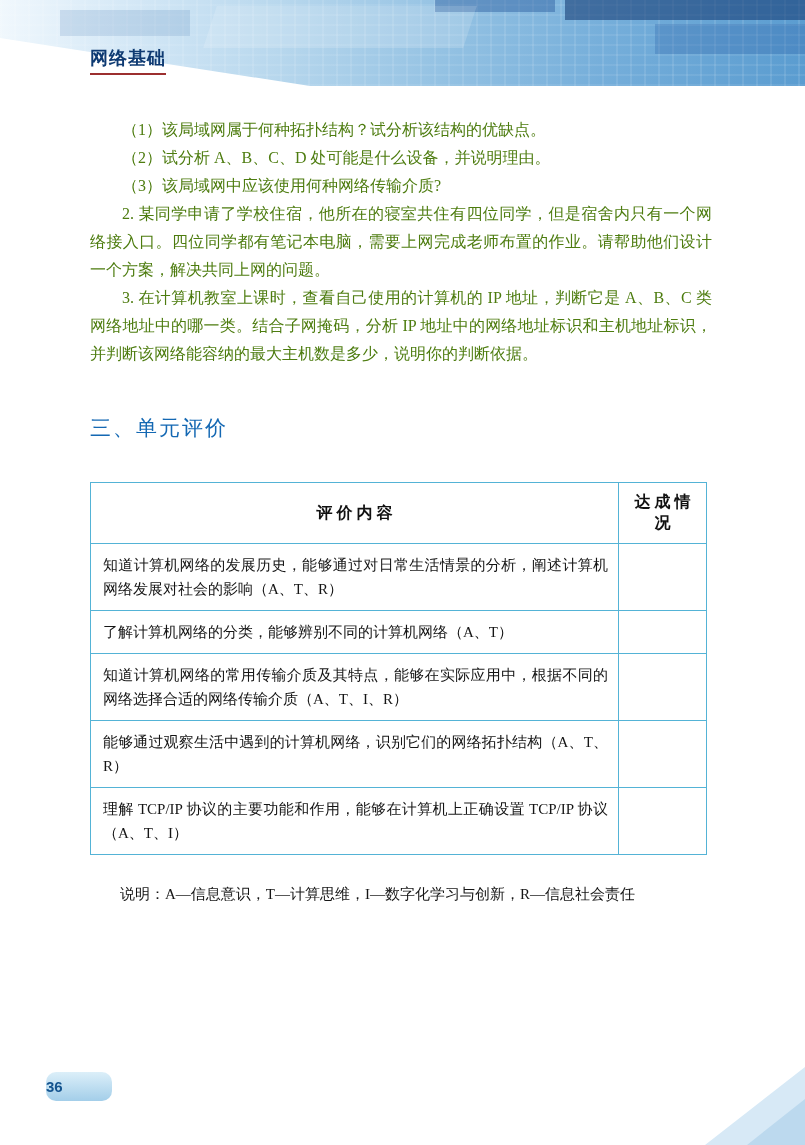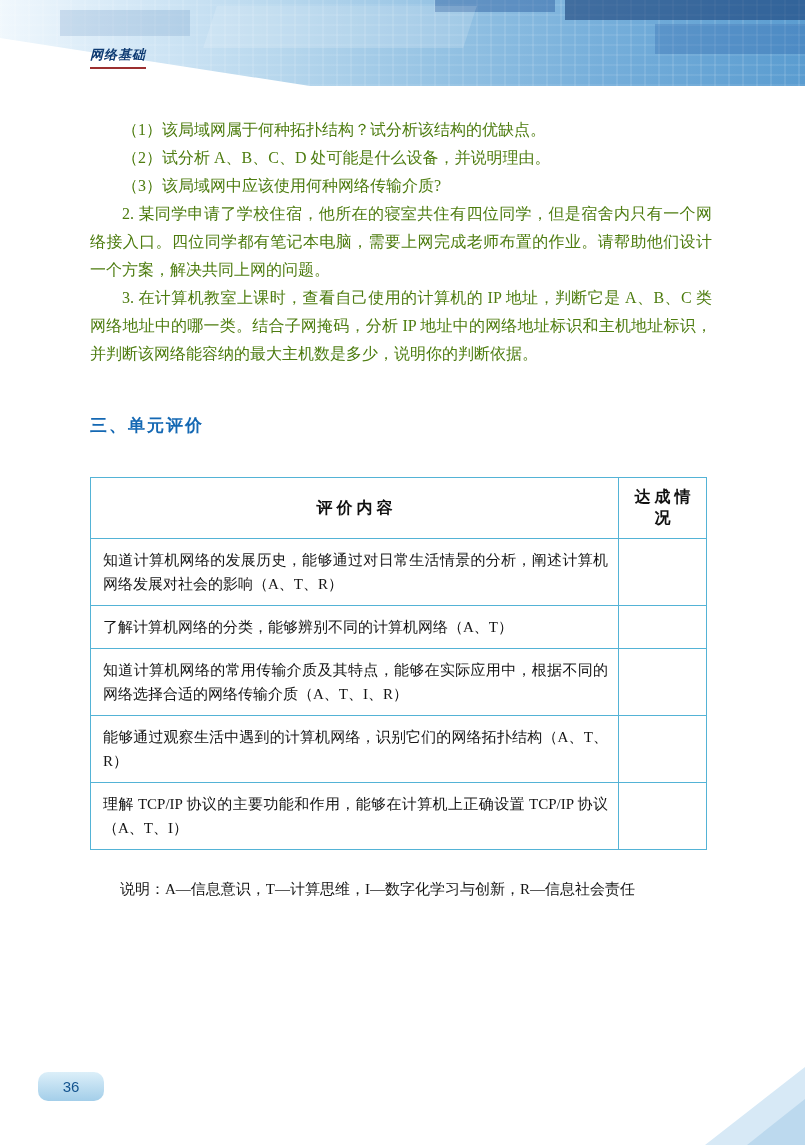--- a/index.html
+++ b/index.html
@@ -26,37 +26,36 @@
   .deco-c { position:absolute; top:24px; right:0; width:150px; height:30px; background:rgba(45,100,170,0.30); }
   .deco-d { position:absolute; top:6px; left:210px; width:260px; height:42px; background:rgba(255,255,255,0.16); transform:skewX(-18deg); }
   .deco-e { position:absolute; top:10px; left:60px; width:130px; height:26px; background:rgba(70,120,180,0.18); }
   .banner-wedge {
     position:absolute; left:0; bottom:0; width:0; height:0;
     border-bottom:48px solid #ffffff; border-right:310px solid transparent;
   }
   .banner-label {
     position:absolute; left:90px; top:46px;
     font-family:"Liberation Sans", sans-serif;
-    font-weight:bold; font-size:13px; color:#0e3a72;
+    font-weight:bold; font-size:18px; color:#0e3a72;
     padding-bottom:3px; border-bottom:2px solid #9c2f2f;
     letter-spacing:1px;
-    font-style:italic;
   }
 
   
   .content { position:absolute; top:116px; left:90px; width:622px; }
   .para {
     font-size:16px; line-height:28px; text-indent:2em;
     text-align:justify; color:#4d7c0f;
   }
 
   .section-title {
     margin-top:46px;
     font-family:"Liberation Sans", sans-serif;
-    font-weight:bold; font-size:17px; color:#1468b3;
+    font-weight:normal; font-size:21px; color:#1468b3;
     letter-spacing:2px;
   }
 
   
   table.eval {
     margin-top:40px; width:617px;
     border-collapse:collapse;
   }
   table.eval th, table.eval td { border:1px solid #54b3d6; }
   table.eval th {
@@ -68,26 +67,26 @@
     font-size:15px; line-height:24px; text-align:justify;
   }
   td.status { width:88px; }
 
   .note {
     margin-top:26px; font-size:15px; line-height:26px; text-indent:2em;
   }
 
   
   .page-badge {
-    position:absolute; left:38px; top:1072px;
+    position:absolute; left:46px; top:1072px;
     width:66px; height:29px; border-radius:10px;
     background:linear-gradient(180deg,#dcefF9,#a3cee9);
-    display:flex; align-items:center; justify-content:center;
+    display:flex; align-items:center; justify-content:flex-start;
     font-family:"Liberation Sans", sans-serif;
-    font-weight:normal; font-size:15px; color:#14548f;
+    font-weight:bold; font-size:15px; color:#14548f;
   }
   .corner-light {
     position:absolute; right:0; bottom:0; width:0; height:0;
     border-bottom:78px solid #d7e9f6; border-left:100px solid transparent;
   }
   .corner-mid {
     position:absolute; right:0; bottom:0; width:0; height:0;
     border-bottom:46px solid #bcd9ee; border-left:58px solid transparent;
   }
 </style>

